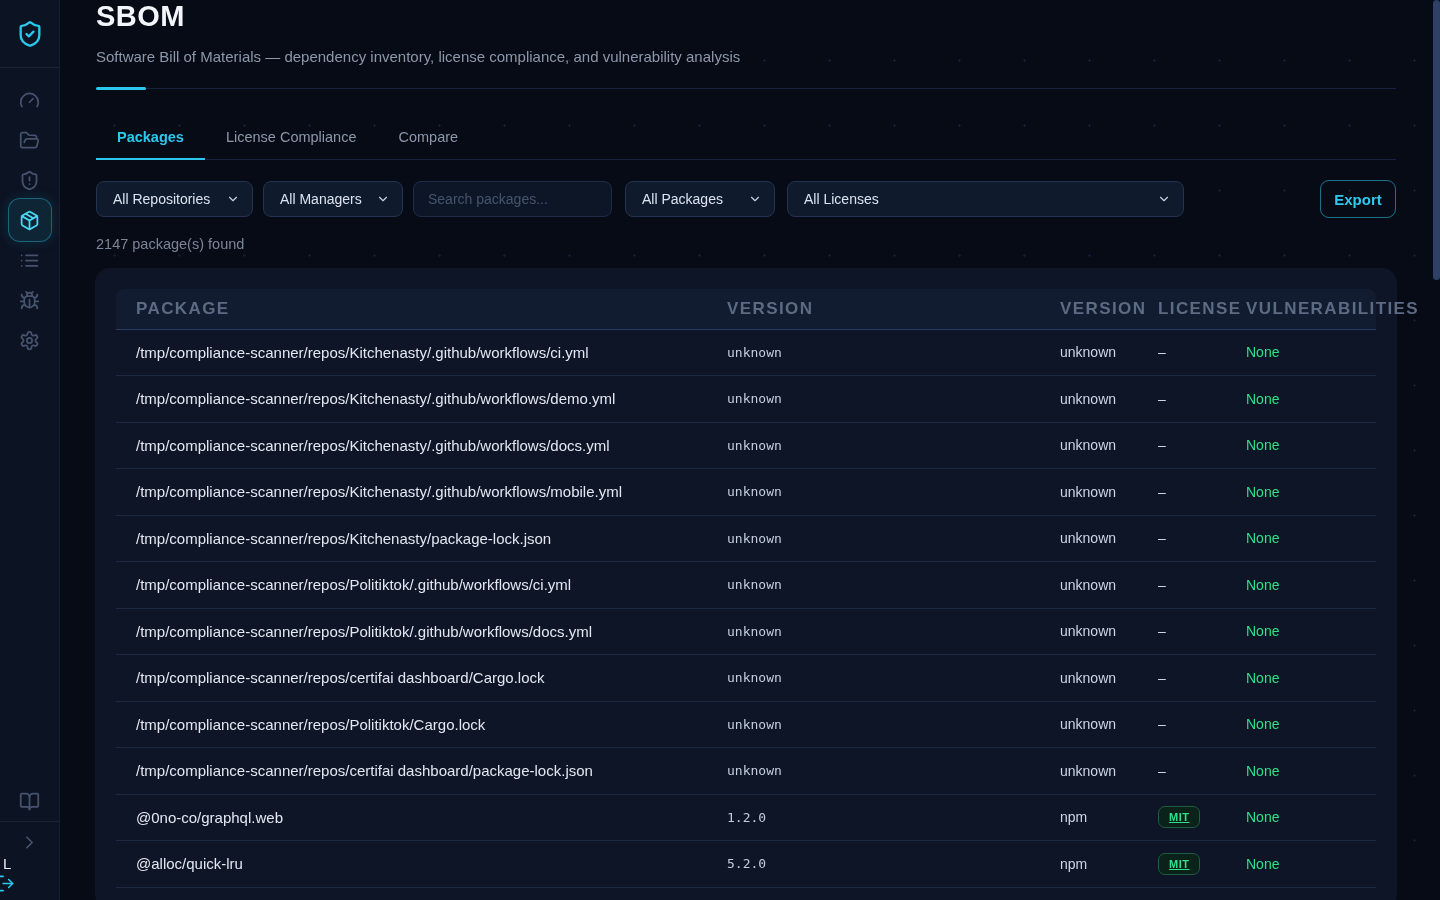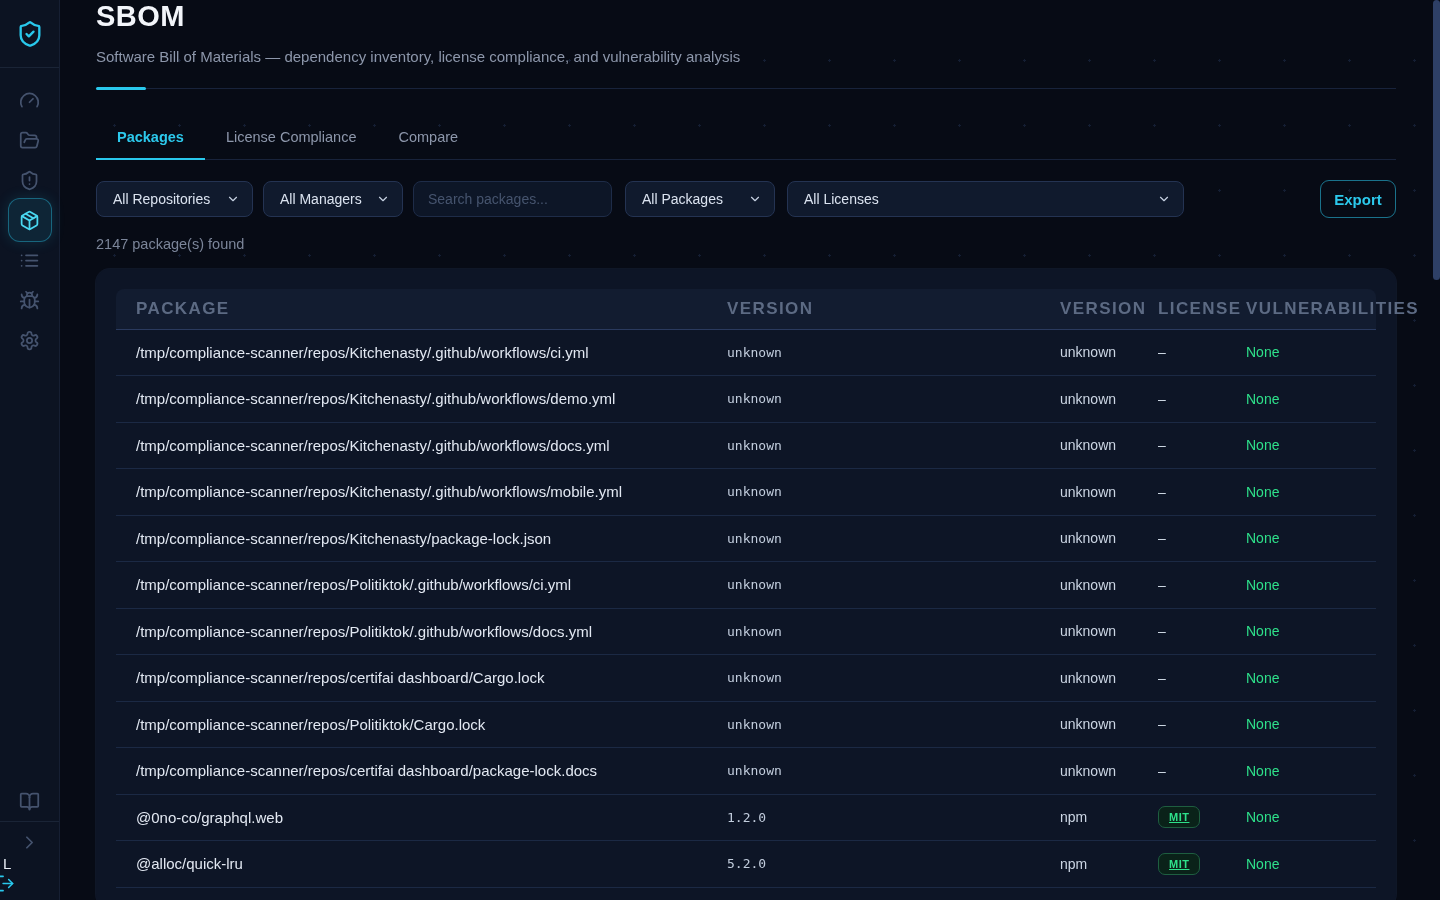--- a/index.html
+++ b/index.html
@@ -317,21 +317,21 @@
 
   <tr>
     <td class="td-package">/tmp/compliance-scanner/repos/Politiktok/Cargo.lock</td>
     <td class="td-version">unknown</td>
     <td class="td-manager">unknown</td>
     <td class="td-license">–</td>
     <td class="td-vuln">None</td>
   </tr>
 
   <tr>
-    <td class="td-package">/tmp/compliance-scanner/repos/certifai dashboard/package-lock.docs</td>
+    <td class="td-package">/tmp/compliance-scanner/repos/certifai dashboard/package-lock.json</td>
     <td class="td-version">unknown</td>
     <td class="td-manager">unknown</td>
     <td class="td-license">–</td>
     <td class="td-vuln">None</td>
   </tr>
 
   <tr>
     <td class="td-package">@0no-co/graphql.web</td>
     <td class="td-version">1.2.0</td>
     <td class="td-manager">npm</td>

